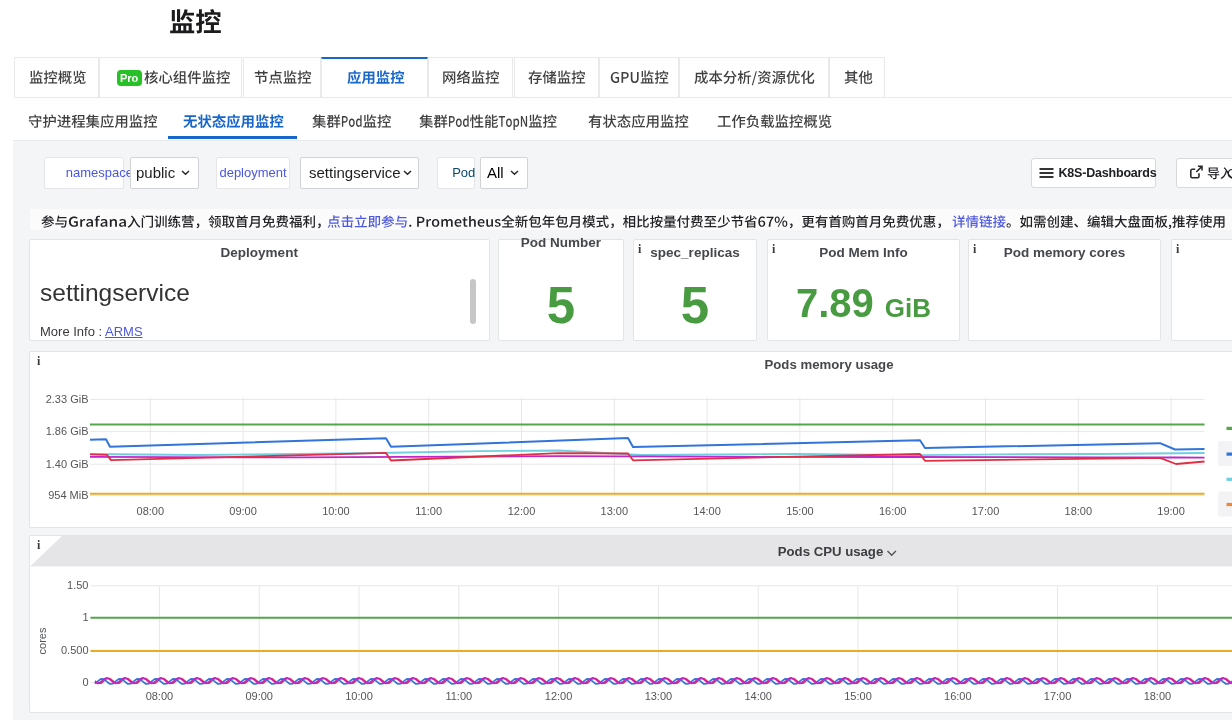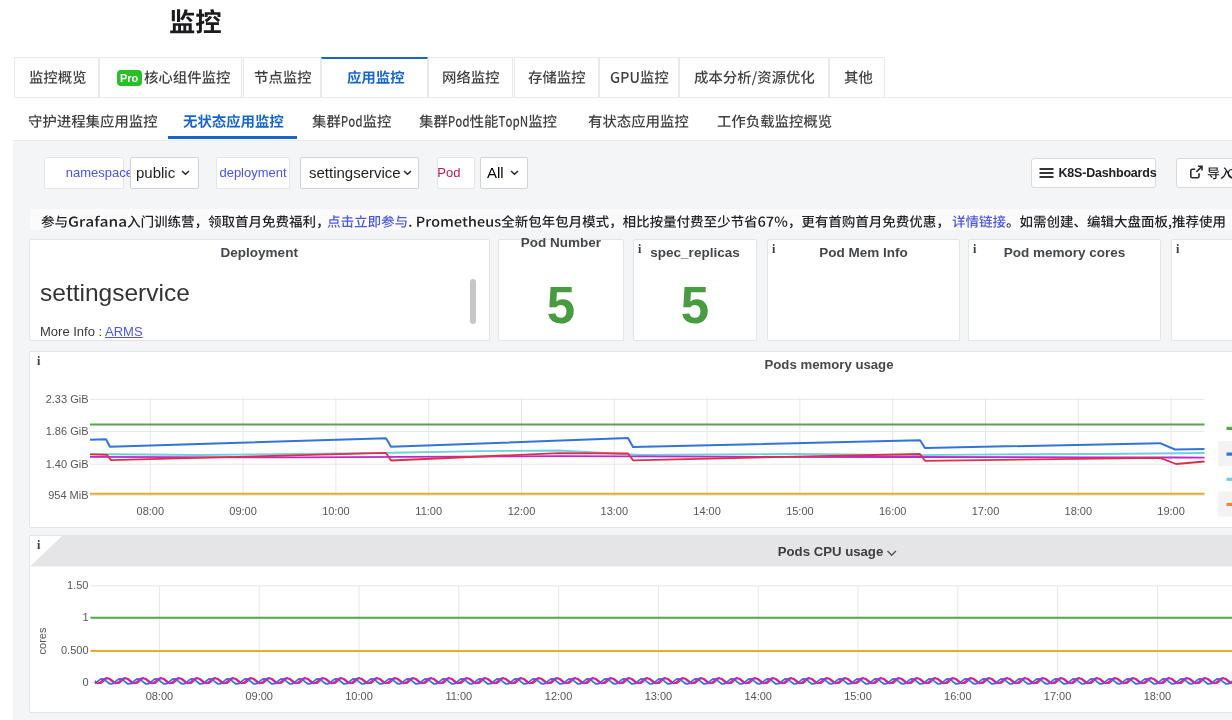--- a/index.html
+++ b/index.html
@@ -86,21 +86,21 @@
 <div class="ab" style="left:215.7px;top:157px;width:74.7px;height:31.5px;background:#fff;border:1px solid #e6e6e8;border-radius:2px"></div>
 <div class="ab" style="left:215.7px;top:157px;width:74.7px;height:31.5px;line-height:31.5px;text-align:center;font-size:13px;font-weight:500;color:#4956e3">deployment</div>
 <div class="ab" style="left:299.7px;top:157px;width:119.8px;height:31.5px;background:#fff;border:1px solid #d2d3d6;border-radius:2px"></div>
 <div class="ab" style="left:309px;top:157px;width:95px;height:31.5px;line-height:31px;font-size:15px;color:#1d1e20">settingservice</div>
 <div class="ab" style="left:402.5px;top:169.5px">
       <svg style="display:block" width="9" height="6" viewBox="0 0 9 6">
         <path d="M1 1 L4.5 4.3 L8 1" fill="none" stroke="#2a2a2e" stroke-width="1.5"></path>
       </svg>
     </div>
 <div class="ab" style="left:437.3px;top:157px;width:38px;height:31.5px;background:#fff;border:1px solid #e6e6e8;border-radius:2px"></div>
-<div class="ab" style="left:437.3px;top:157px;width:38px;height:31.5px;line-height:31.5px;text-align:left;font-size:13px;font-weight:500;color:#be185d">Pod</div>
+<div class="ab" style="left:437.3px;top:157px;width:38px;height:31.5px;line-height:31.5px;text-align:right;font-size:13px;font-weight:500;color:#0c4a6e">Pod</div>
 <div class="ab" style="left:480px;top:157px;width:47.5px;height:31.5px;background:#fff;border:1px solid #d2d3d6;border-radius:2px"></div>
 <div class="ab" style="left:487px;top:157px;width:30px;height:31.5px;line-height:31px;font-size:15px;color:#000000">All</div>
 <div class="ab" style="left:509.5px;top:169.5px">
       <svg style="display:block" width="9" height="6" viewBox="0 0 9 6">
         <path d="M1 1 L4.5 4.3 L8 1" fill="none" stroke="#2a2a2e" stroke-width="1.5"></path>
       </svg>
     </div>
 <div class="ab" style="left:1030.7px;top:158px;width:125.2px;height:29.8px;background:#fff;border:1px solid #d9d9da;border-radius:3px"></div>
 <div class="ab" style="left:1039px;top:167px">
       <svg style="display:block" width="15" height="12" viewBox="0 0 15 12">
@@ -146,20 +146,21 @@
 <div class="panel" style="left:498px;top:238.5px;width:126px;height:102px"></div>
     <div class="statT" style="left:498px;top:235px;width:126px">Pod Number</div>
 <div class="statV" style="left:498px;top:276px;width:126px;font-size:51px">5</div>
 <div class="panel" style="left:633px;top:238.5px;width:124px;height:102px"></div>
     <div class="statT" style="left:633px;top:245px;width:124px">spec_replicas</div>
     <div class="iic" style="left:638px;top:241.5px">i</div>
 <div class="statV" style="left:633px;top:276px;width:124px;font-size:51px">5</div>
 <div class="panel" style="left:767px;top:238.5px;width:193px;height:102px"></div>
     <div class="statT" style="left:767px;top:245px;width:193px">Pod Mem Info</div>
     <div class="iic" style="left:772px;top:241.5px">i</div>
+<div class="statV" style="left:767px;top:281px;width:193px;font-size:40px">7.89 <span style="font-size:26px">GiB</span></div>
 <div class="panel" style="left:968px;top:238.5px;width:193px;height:102px"></div>
     <div class="statT" style="left:968px;top:245px;width:193px">Pod memory cores</div>
     <div class="iic" style="left:973px;top:241.5px">i</div>
 <div class="panel" style="left:1171px;top:238.5px;width:193px;height:102px"></div>
     <div class="iic" style="left:1176px;top:241.5px">i</div>
 <div class="panel" style="left:28.5px;top:350.5px;width:1203.5px;height:177px;border-right:none;border-radius:2px 0 0 2px"></div>
 <svg class="ab" style="left:28.5px;top:350.5px" width="1203.5" height="177" viewBox="0 0 1203.5 177">
       <text x="800" y="18" text-anchor="middle" font-family="Liberation Sans" font-size="13.2" font-weight="600" fill="#47484c">Pods memory usage</text>
       <line x1="61.0" y1="48.4" x2="1175.5" y2="48.4" stroke="#e7e7e7" stroke-width="1"></line>
       <line x1="61.0" y1="80.6" x2="1175.5" y2="80.6" stroke="#e7e7e7" stroke-width="1"></line>

